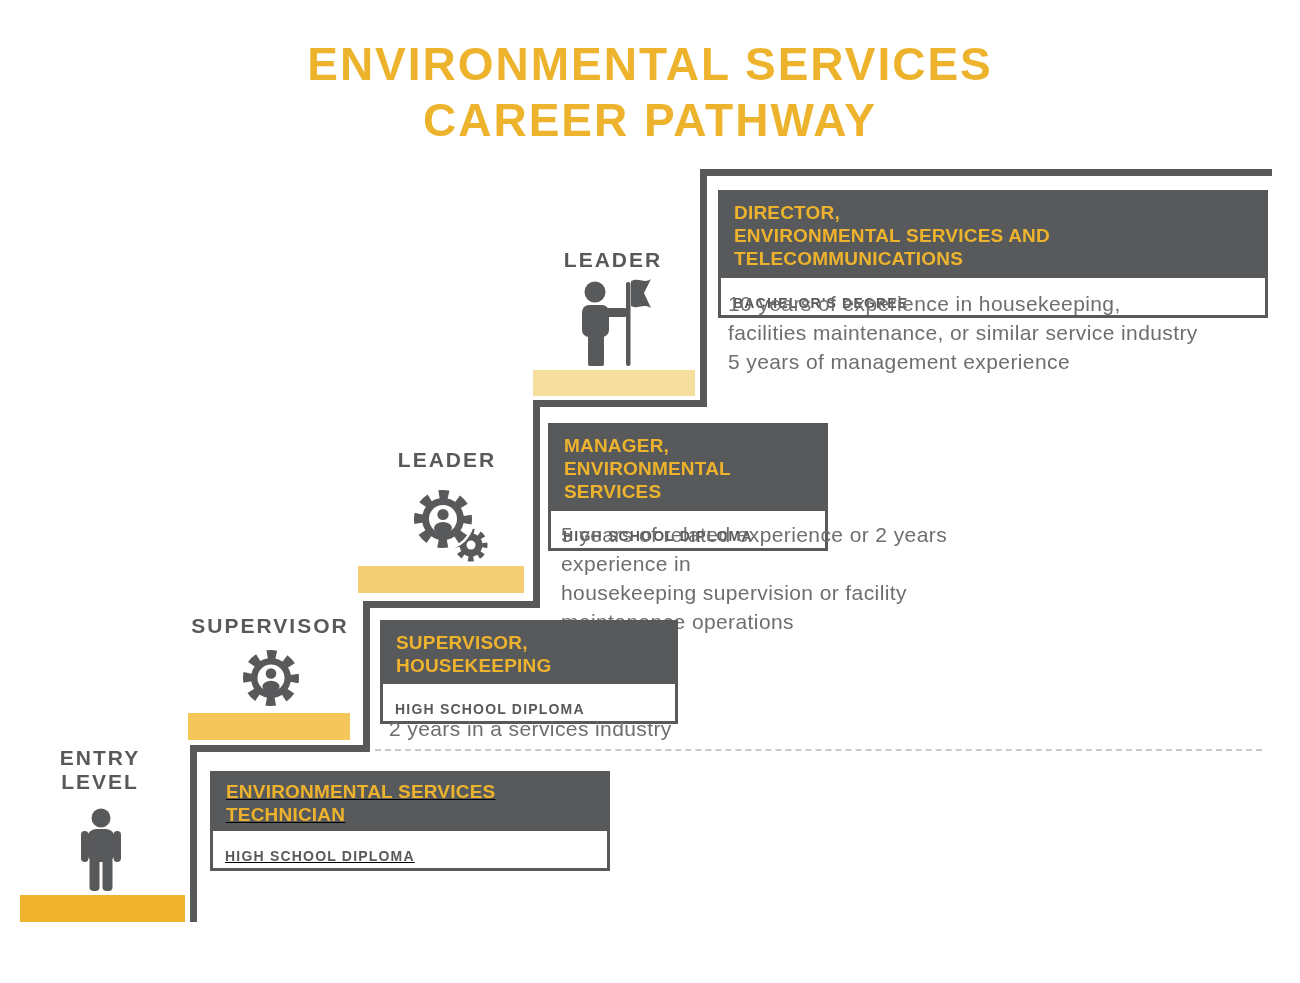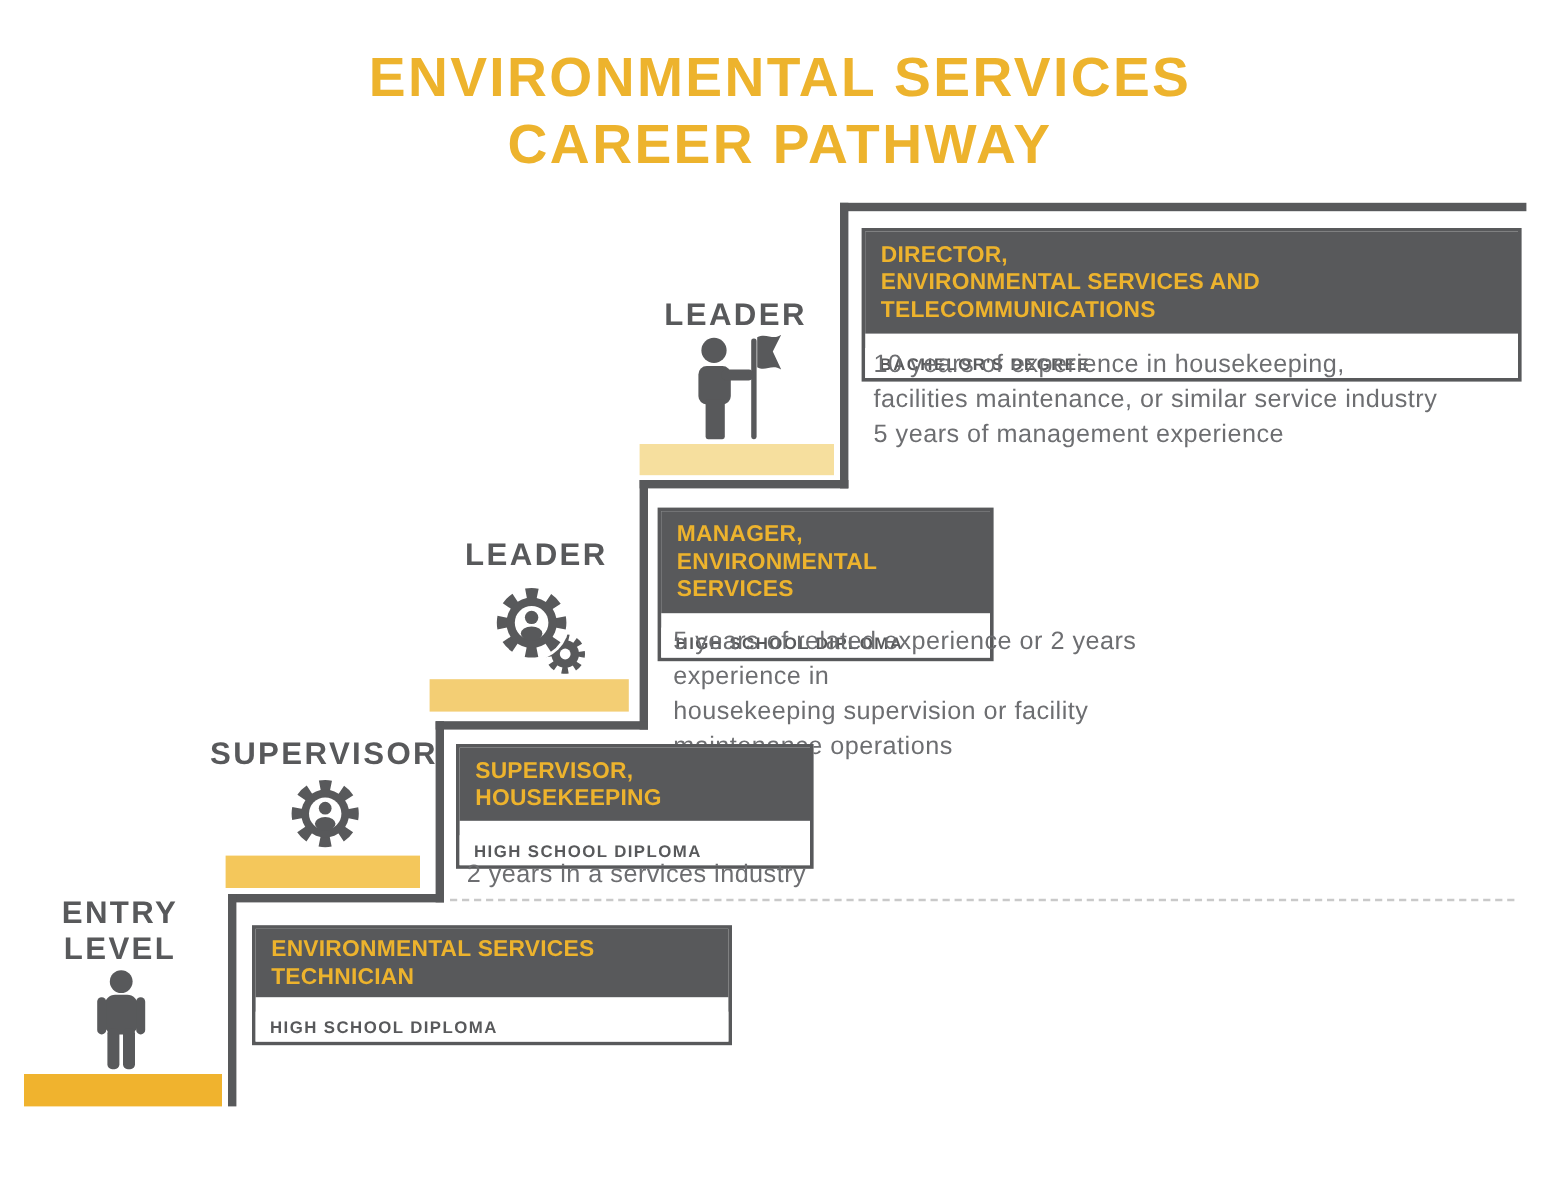--- a/index.html
+++ b/index.html
@@ -25,21 +25,21 @@
                border-top:2px dashed #C9C9C9;}
 
   
   .step-bar{position:absolute;}
   .bar-leader{left:533px;top:370px;width:162px;height:26px;}
   .bar-manager{left:358px;top:566px;width:166px;height:27px;}
   .bar-supervisor{left:188px;top:713px;width:162px;height:27px;}
   .bar-entry{left:20px;top:895px;width:165px;height:27px;}
 
   
-  .level-label{position:absolute;color:#58595B;font-weight:bold;font-size:26px;
+  .level-label{position:absolute;color:#58595B;font-weight:bold;font-size:21px;
                letter-spacing:2px;text-align:center;line-height:1.15;}
   .label-leader{left:523px;top:248px;width:180px;}
   .label-manager{left:357px;top:448px;width:180px;}
   .label-supervisor{left:170px;top:614px;width:200px;}
   .label-entry{left:30px;top:746px;width:140px;white-space:pre-line;}
 
   
   .icon{position:absolute;}
   .icon-leader{left:573px;top:278px;}
   .icon-manager{left:405px;top:483px;}
@@ -48,21 +48,21 @@
 
   
   .job-box{position:absolute;border:3px solid #58595B;background:#fff;box-sizing:border-box;}
   .job-header{background:#58595B;color:#EDB32D;font-weight:bold;font-size:19px;
               line-height:1.22;letter-spacing:0.2px;padding:8px 13px 7px 13px;}
   .job-credential{background:#ffffff;color:#58595B;font-weight:bold;font-size:14px;
                   letter-spacing:1.2px;padding:5px 12px 4px 12px;margin-top:12px;}
   .box-director{left:718px;top:190px;width:550px;}
   .box-manager{left:548px;top:423px;width:280px;}
   .box-supervisor{left:380px;top:620px;width:298px;}
-  .box-technician{left:210px;top:771px;width:400px;}
+  .box-technician{left:210px;top:771px;width:400px;text-decoration:underline;}
   .box-technician .job-header{padding:6px 13px 5px 13px;}
 
   
   .req{position:absolute;color:#6D6E71;font-size:21px;line-height:1.38;
        letter-spacing:0.4px;white-space:pre-line;}
   .req-director-1{left:728px;top:290px;width:520px;}
   .req-director-2{left:728px;top:348px;width:520px;}
   .req-manager{left:561px;top:521px;width:470px;}
   .req-supervisor{left:389px;top:715px;width:320px;}
 </style>

